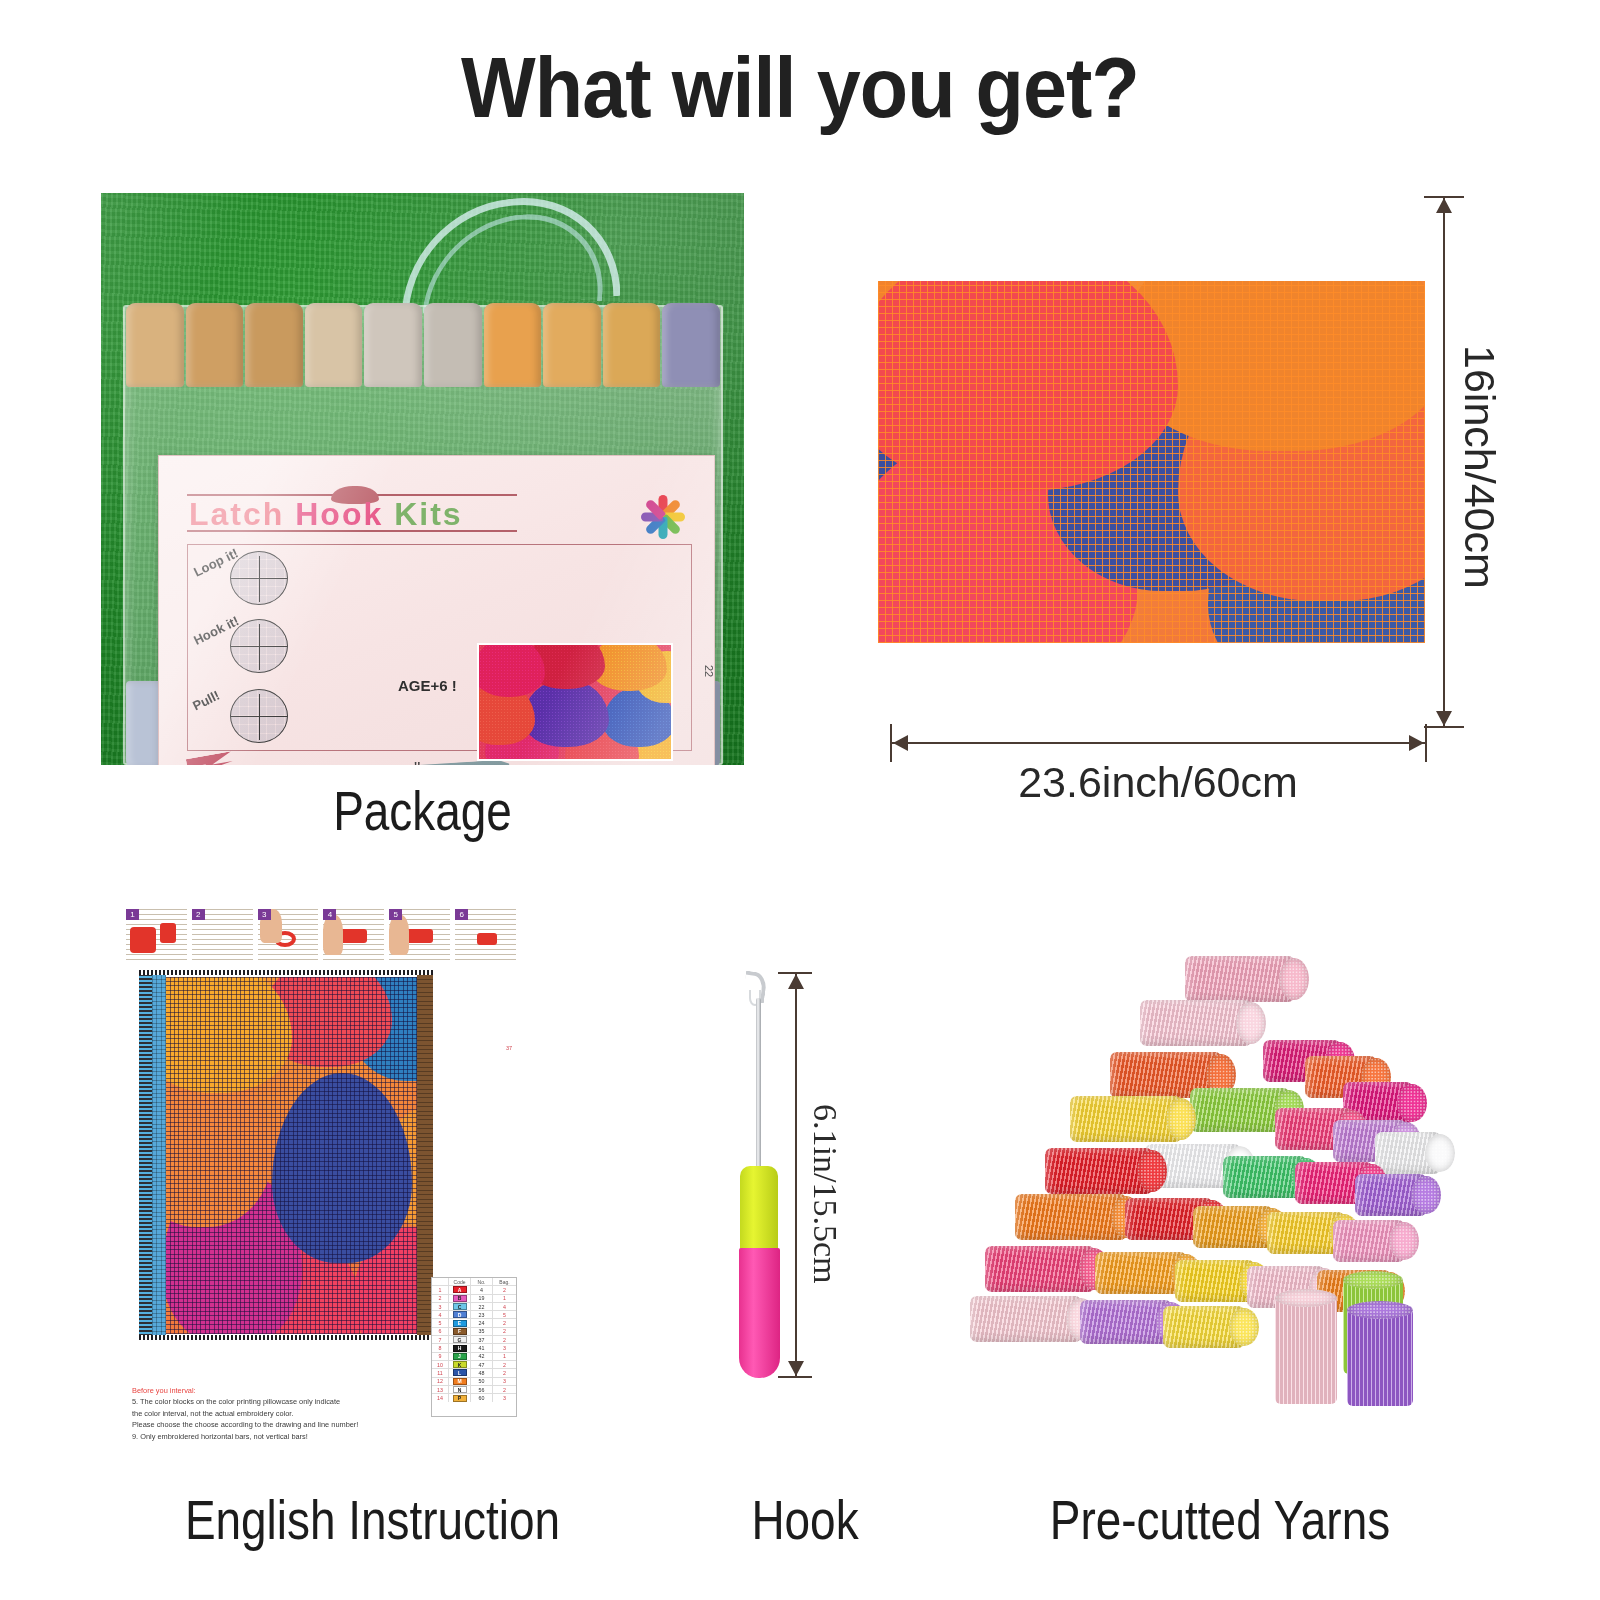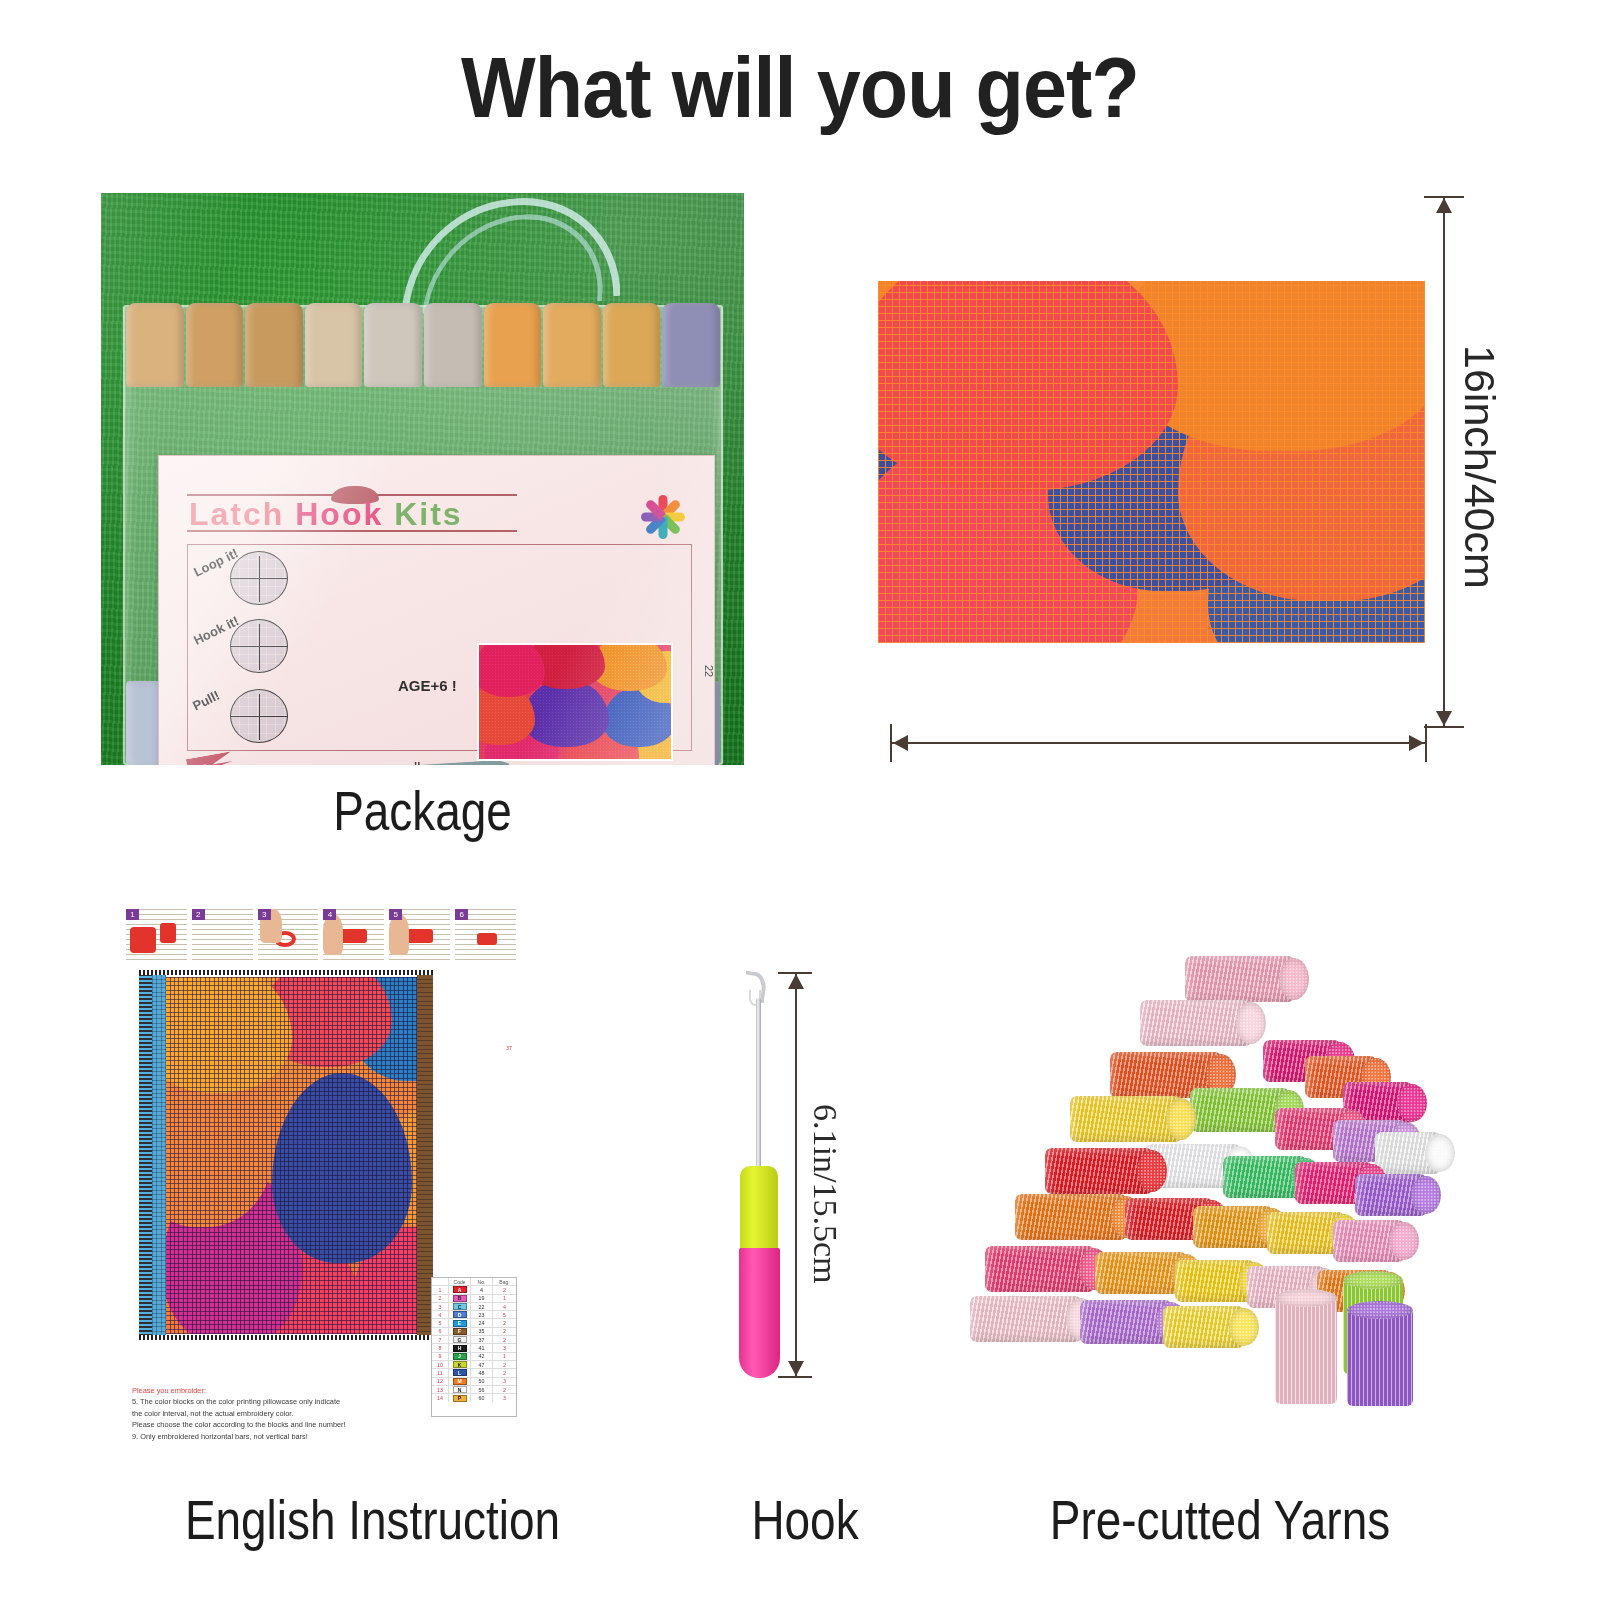--- a/index.html
+++ b/index.html
@@ -415,20 +415,21 @@
   <div class="arrow-up" style="left:1436px; top:198px;"></div>
   <div class="arrow-down" style="left:1436px; top:711px;"></div>
   <div class="dim-cap-bot" style="top:726px;"></div>
   <div class="dim-text-v">16inch/40cm</div>
 
   <div class="dim-cap-l" style="left:890px;"></div>
   <div class="dim-line-h"></div>
   <div class="arrow-left" style="left:893px; top:735px;"></div>
   <div class="arrow-right" style="left:1409px; top:735px;"></div>
   <div class="dim-cap-r" style="left:1425px;"></div>
+  <div class="dim-text-h">23.6inch/60cm</div>
 
   <div class="instr">
     <div class="thumbs" id="thumbs">
         <div class="thumb">
           <div class="thumb-mesh"></div>
           <div class="thumb-yarn" style="left: 4px; top: 18px; width: 26px; height: 26px; border-radius: 4px;"></div>
           <div class="thumb-yarn" style="left: 34px; top: 14px; width: 16px; height: 20px;"></div>
           <div class="thumb-num">1</div>
         </div>
         <div class="thumb">
@@ -596,24 +597,24 @@
           <div class="ct-c ct-code">
             <div class="ct-chip" style="background: rgb(242, 177, 58); color: rgb(34, 34, 34);">P</div>
           </div>
           <div class="ct-c ct-no">60</div>
           <div class="ct-c ct-bag">3</div>
         </div>
       </div>
     <div class="ct-total">37</div>
 
     <div class="before-note">
-      <div class="hd">Please you embroider:</div>
+      <div class="hd">Before you interval:</div>
       <div>5. The color blocks on the color printing pillowcase only indicate</div>
       <div>the color interval,  not the actual embroidery color.</div>
-      <div> Please choose the color according to the blocks and line number!</div>
+      <div> Please choose the choose according to the drawing and line number!</div>
       <div>9. Only embroidered horizontal bars, not vertical bars!</div>
     </div>
   </div>
 
   <div class="caption" style="left:100px; top:1487px; width:545px;">English Instruction</div>
 
   <div class="hook-wrap">
     <div class="hook-tip"></div>
     <div class="hook-latch"></div>
     <div class="hook-shaft"></div>

